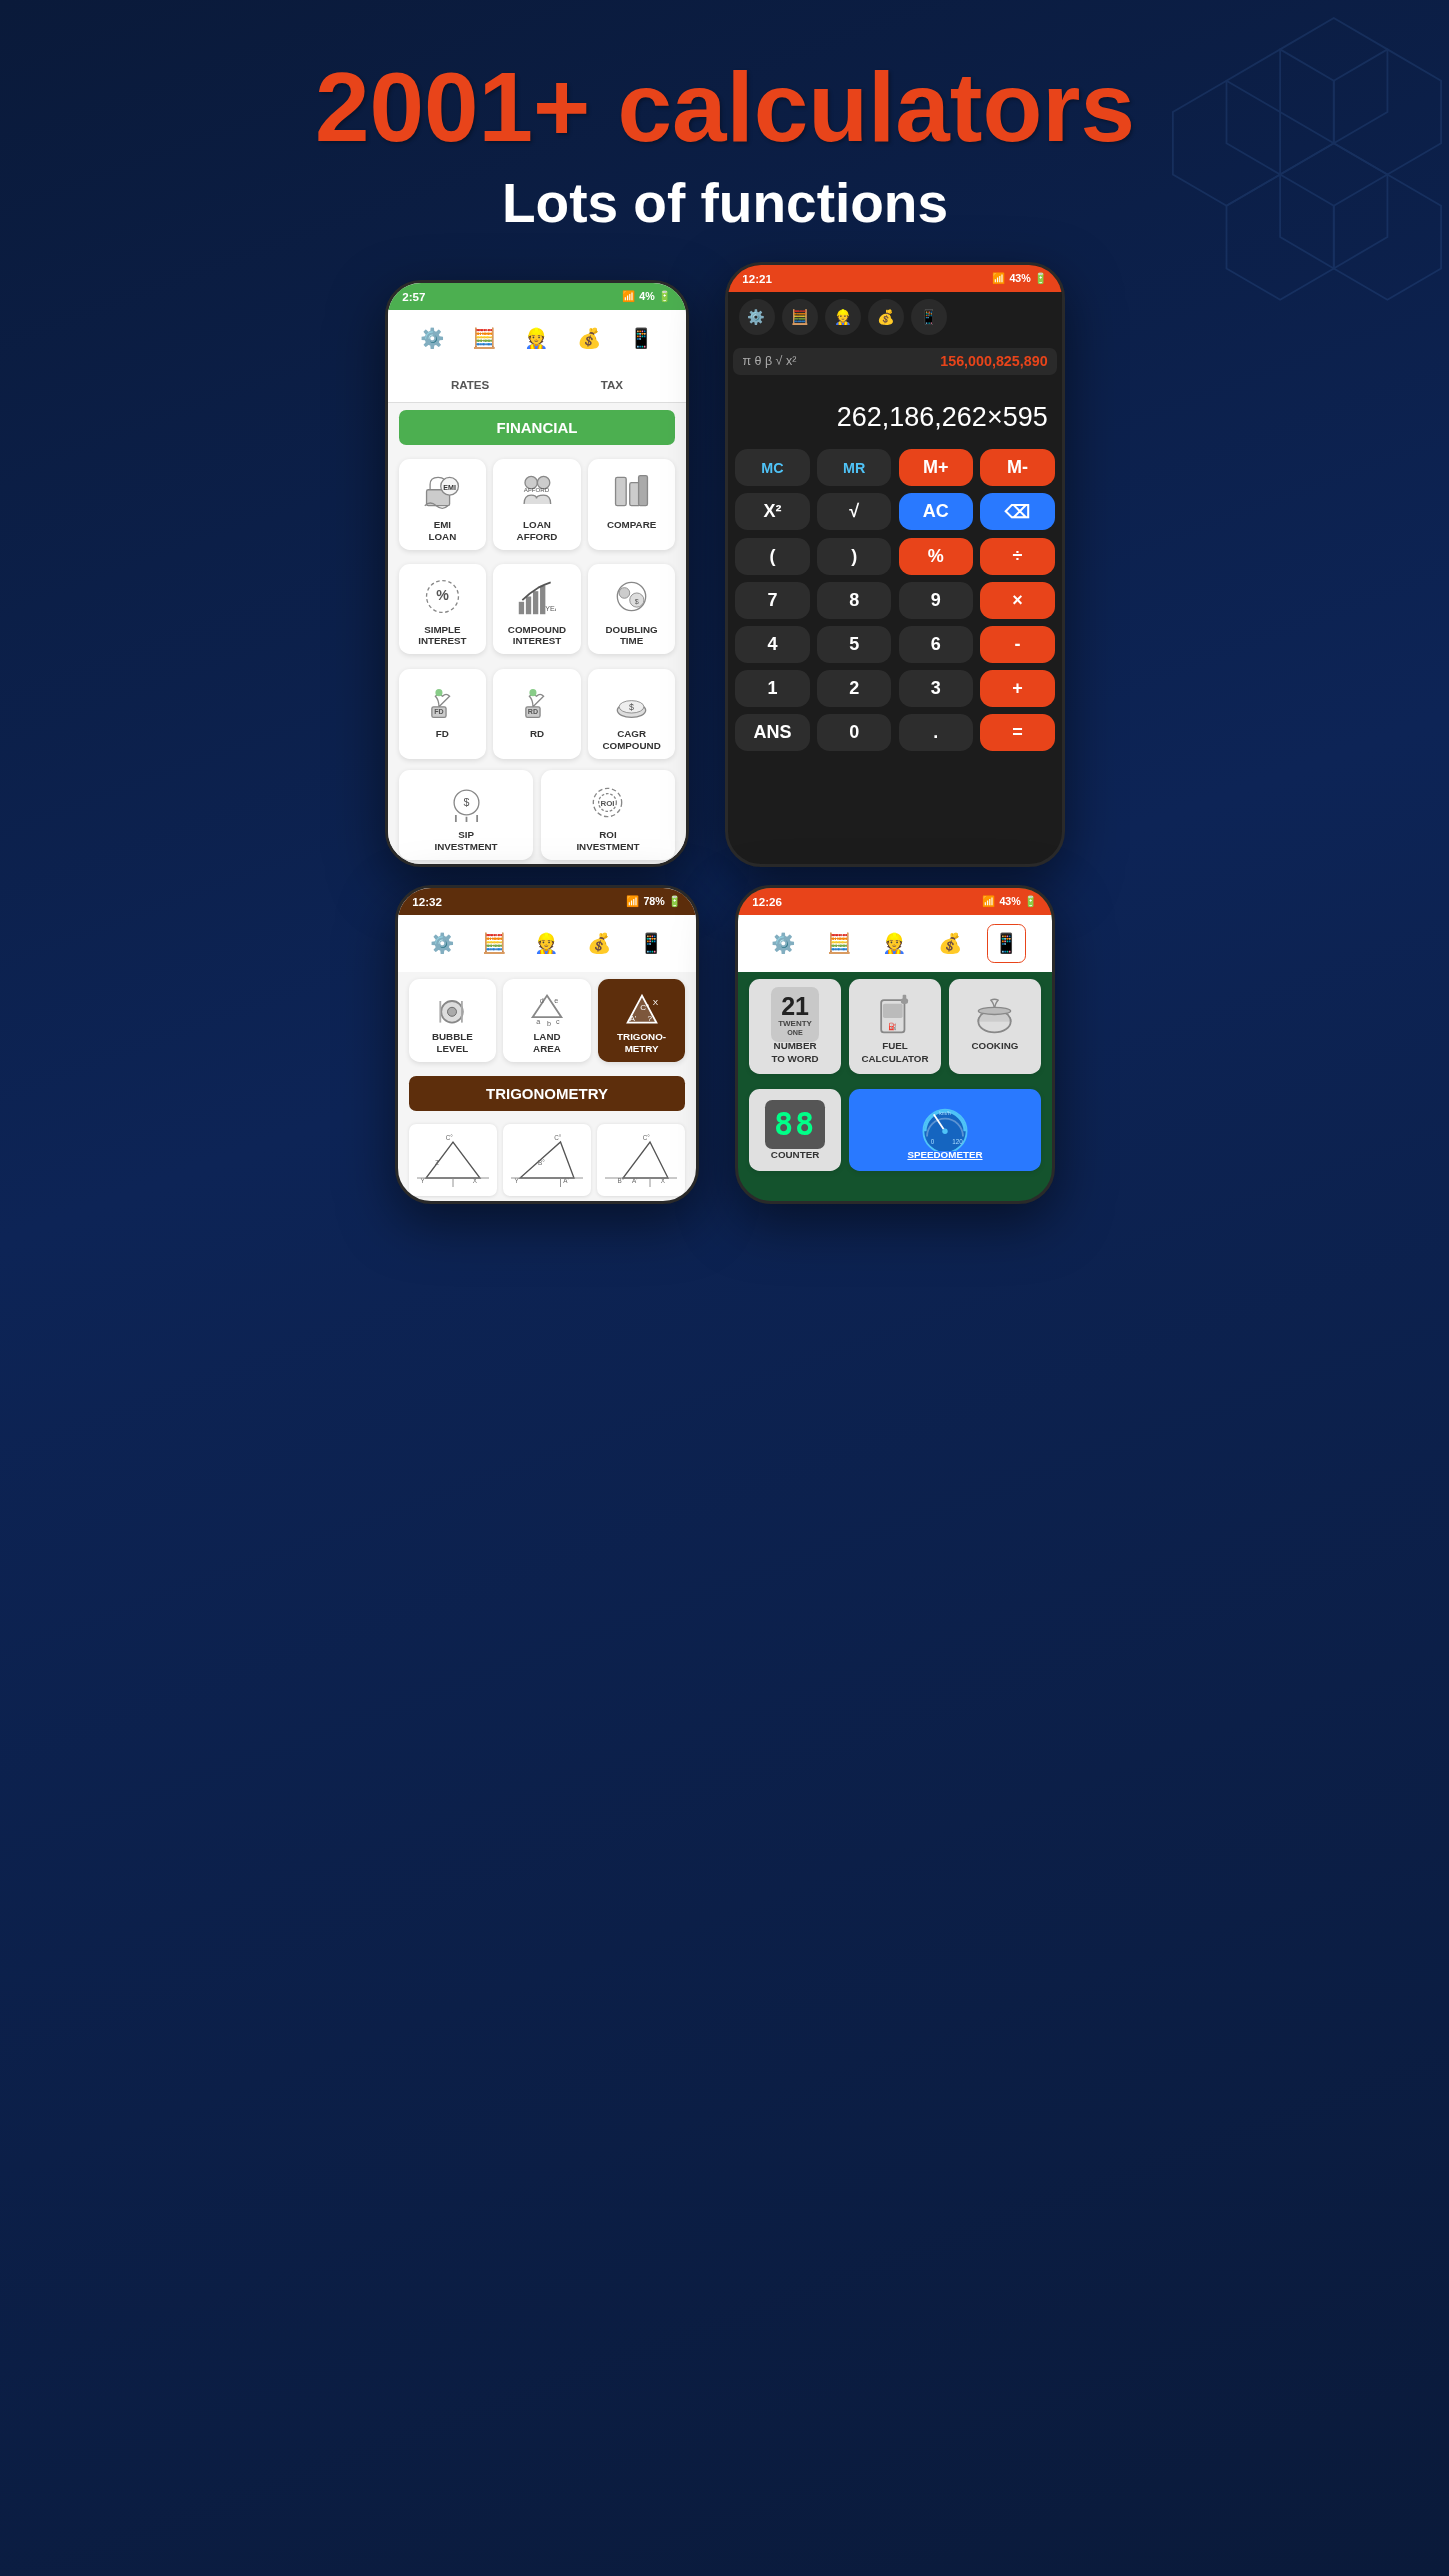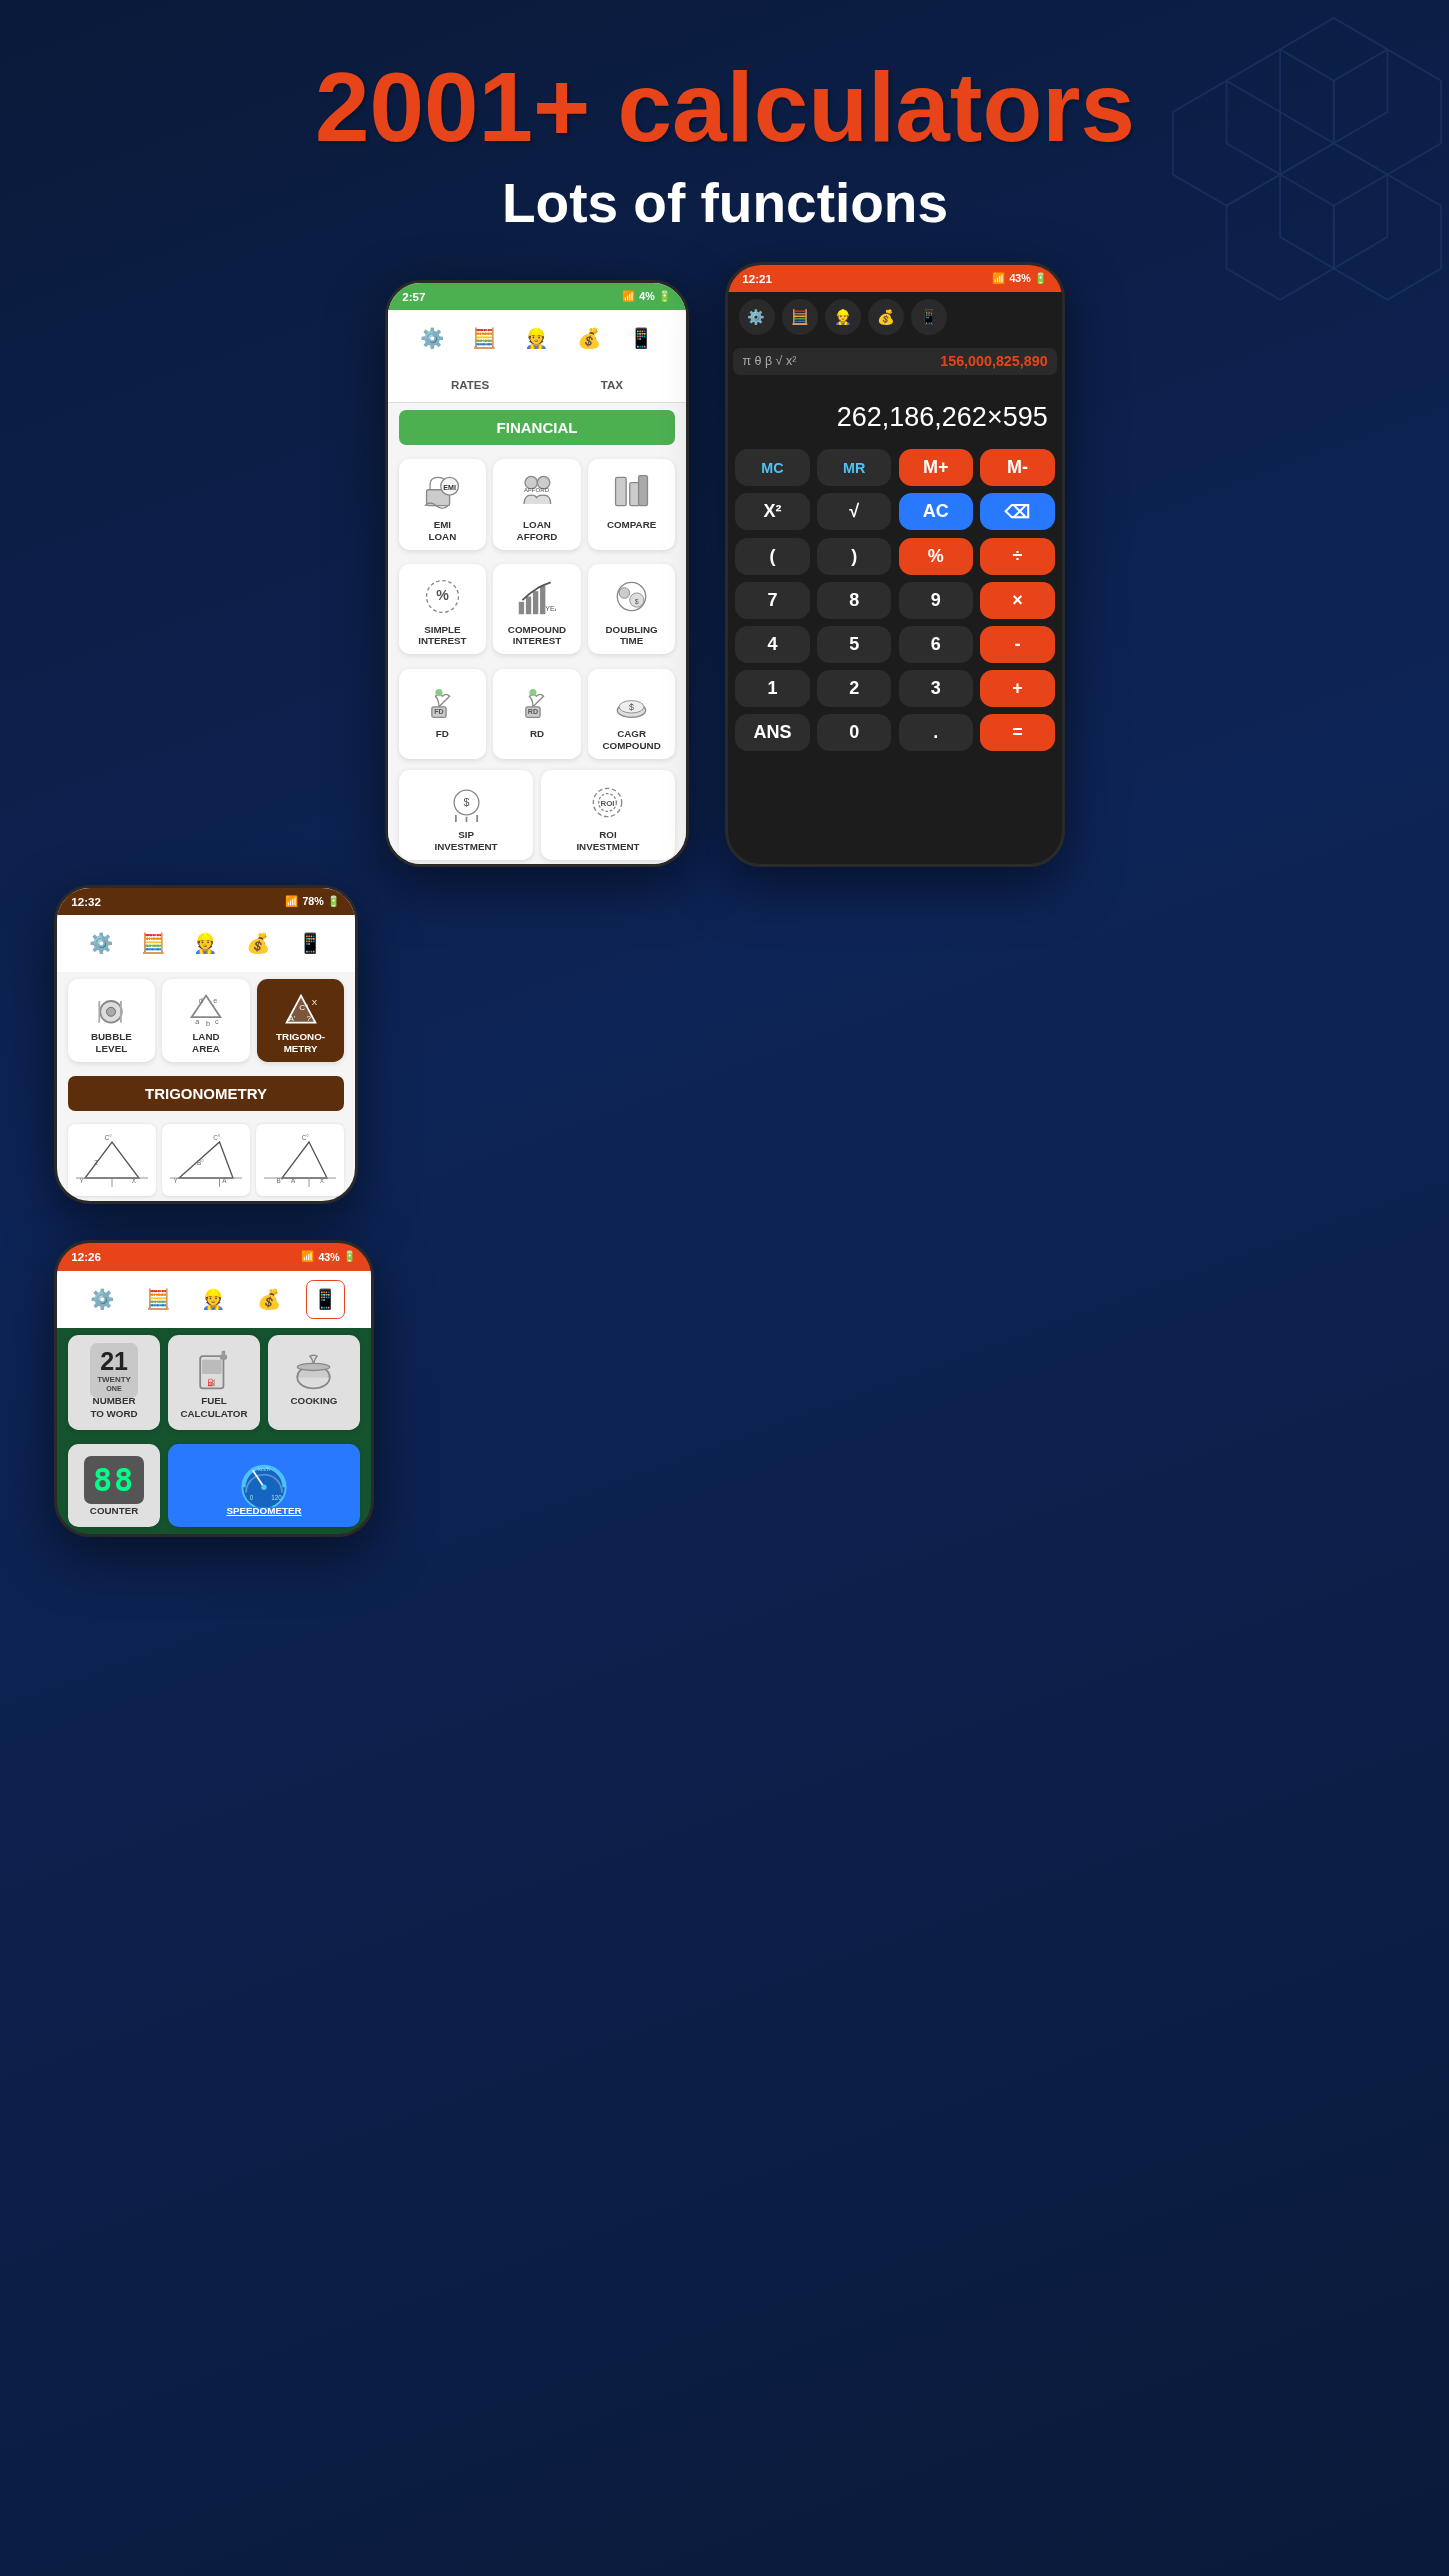--- a/index.html
+++ b/index.html
@@ -213,21 +213,20 @@
     .btn-text-blue { background: #2d2d2d; color: #4fc3f7; font-size: 14.3px; }
 
     
     .phones-row-bottom {
       display: flex;
       justify-content: center;
       gap: 36px;
       padding: 0px 54px 36px;
       position: relative;
       z-index: 1;
-      flex-direction: column;
     }
 
     
     .phone-trig {
       width: 304px;
       background: #f5f5f5;
     }
     .trig-header {
       background: #5d2e0c;
       color: #fff;

